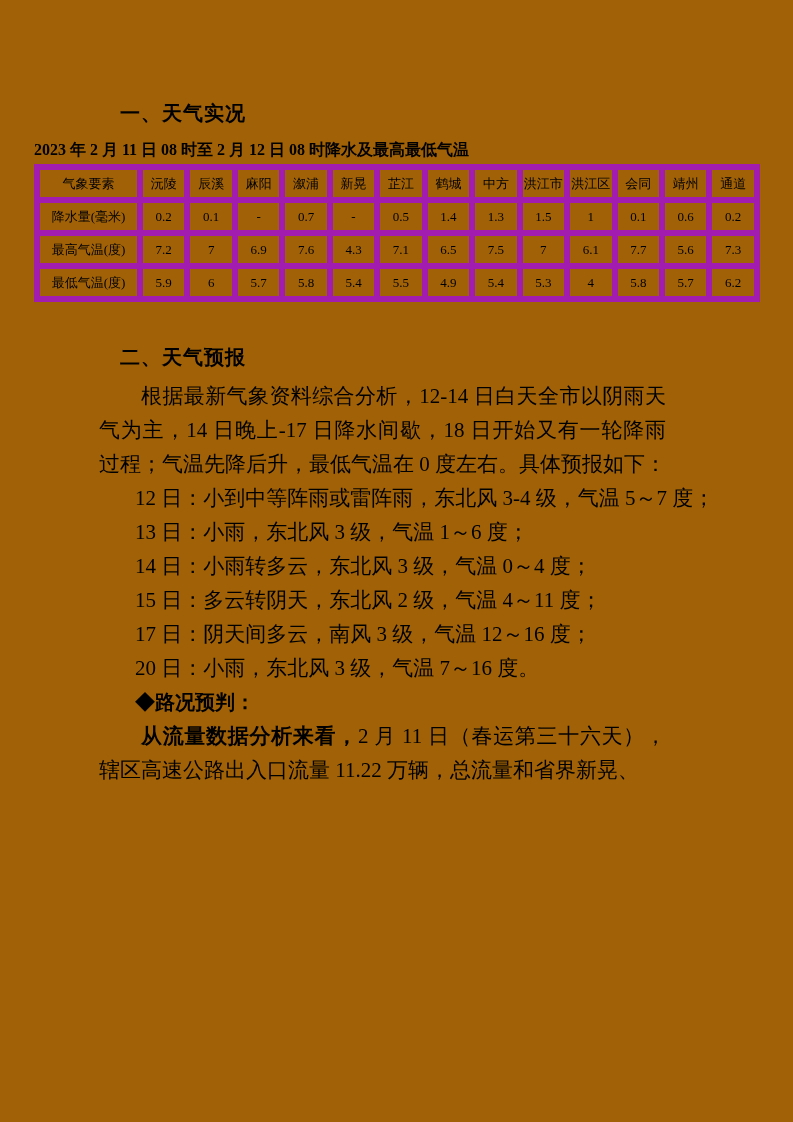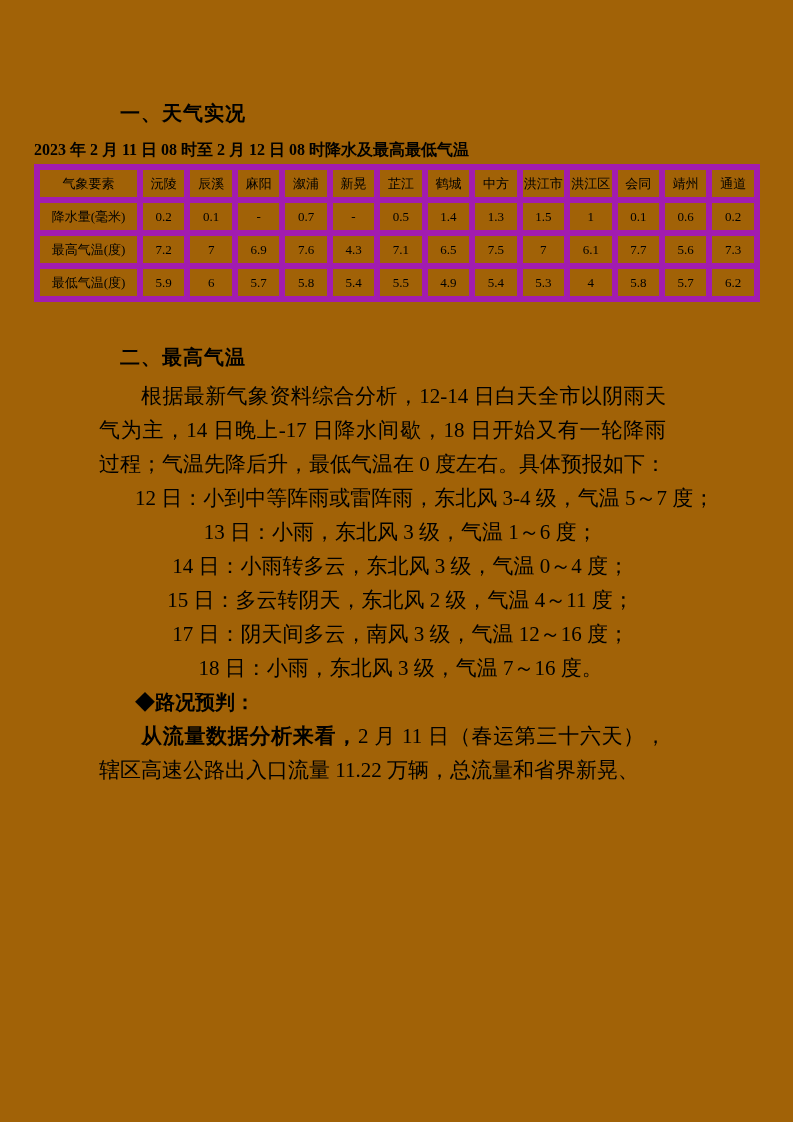--- a/index.html
+++ b/index.html
@@ -59,21 +59,21 @@
   .body-flow {
     position: absolute;
     top: 379px;
     left: 99px;
     width: 567px;
     font-size: 21px;
     line-height: 34px;
     text-align: justify;
   }
   .intro-para { text-indent: 42px; }
-  .day-line { padding-left: 36px; white-space: nowrap; text-align: center; }
+  .day-line { padding-left: 36px; white-space: nowrap; text-align: left; }
   .road-heading {
     padding-left: 36px;
     font-weight: bold;
     font-family: "Liberation Sans", sans-serif;
     font-size: 20px;
     text-align: left;
     white-space: nowrap;
   }
   .road-para { text-indent: 42px; }
   .road-lead { font-weight: bold; }
@@ -153,30 +153,30 @@
         <td>5.4</td>
         <td>5.3</td>
         <td>4</td>
         <td>5.8</td>
         <td>5.7</td>
         <td>6.2</td>
       </tr>
     </tbody>
   </table>
 
-  <div class="section-heading" id="section2-heading">二、最高气温</div>
+  <div class="section-heading" id="section2-heading">二、天气预报</div>
 
   <div class="body-flow">
     <p class="intro-para">根据最新气象资料综合分析，12-14 日白天全市以阴雨天气为主，14 日晚上-17 日降水间歇，18 日开始又有一轮降雨过程；气温先降后升，最低气温在 0 度左右。具体预报如下：</p>
 
     <div class="day-line">12 日：小到中等阵雨或雷阵雨，东北风 3-4 级，气温 5～7 度；</div>
     <div class="day-line">13 日：小雨，东北风 3 级，气温 1～6 度；</div>
     <div class="day-line">14 日：小雨转多云，东北风 3 级，气温 0～4 度；</div>
     <div class="day-line">15 日：多云转阴天，东北风 2 级，气温 4～11 度；</div>
     <div class="day-line">17 日：阴天间多云，南风 3 级，气温 12～16 度；</div>
-    <div class="day-line">18 日：小雨，东北风 3 级，气温 7～16 度。</div>
+    <div class="day-line">20 日：小雨，东北风 3 级，气温 7～16 度。</div>
 
     <div class="road-heading">◆路况预判：</div>
 
     <p class="road-para"><span class="road-lead">从流量数据分析来看，</span><span>2 月 11 日（春运第三十六天），辖区高速公路出入口流量 11.22 万辆，总流量和省界新晃、</span></p>
   </div>
 
 </div>
 
 </body></html>

